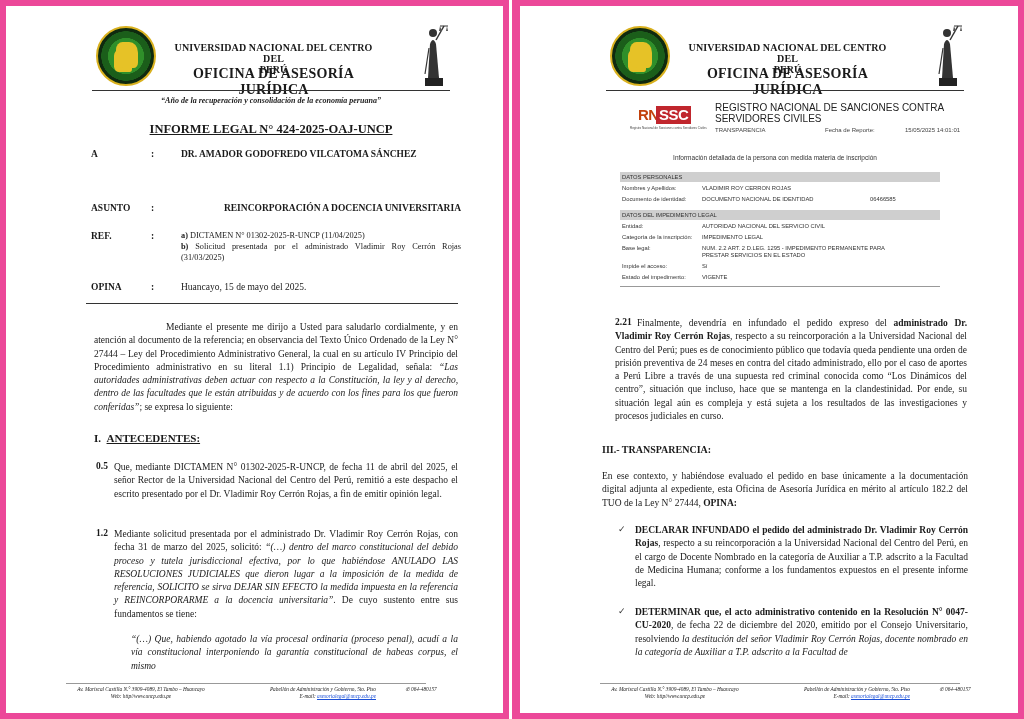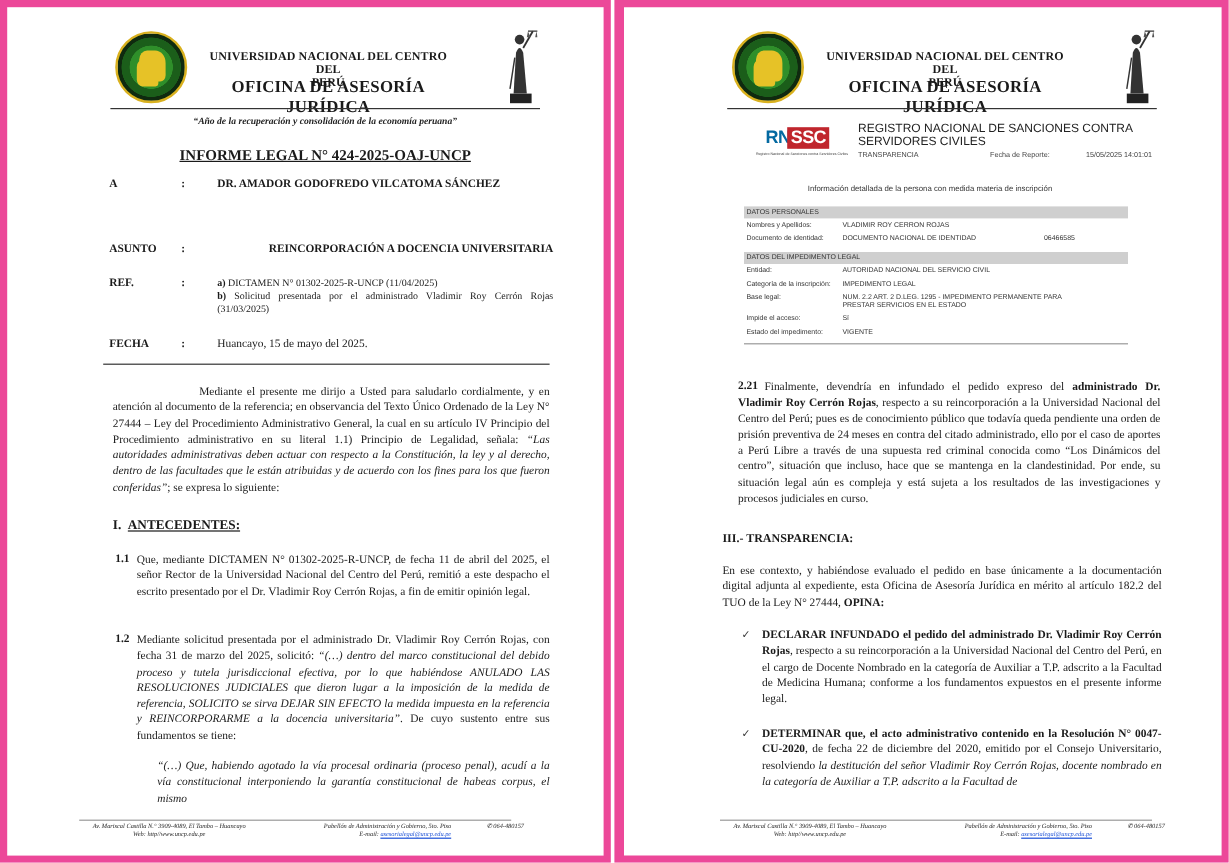--- a/index.html
+++ b/index.html
@@ -70,21 +70,21 @@
     .num { position: absolute; font-weight: bold; font-size: 9.5px; }
 
     .footer { position: absolute; left: 60px; width: 390px; top: 677px; }
     .footer-rule { border-top: 1px solid #999; width: 360px; margin-left: 0px; }
     .footer-cols { position: relative; height: 20px; font-style: italic; font-size: 5.3px; line-height: 7px; margin-top: 2px; color: #222; }
     .fc { position: absolute; text-align: center; }
     .fc a { color: #1a4fd6; text-decoration: underline; }
 
     
     .rnssc-logo { position: absolute; left: 110px; top: 100px; width: 75px; height: 28px; }
-    .rn-txt { position: absolute; left: 8px; top: 0; font-family: "Liberation Sans", sans-serif; font-weight: bold; font-size: 15px; color: #0369a1; letter-spacing: -0.5px; }
+    .rn-txt { position: absolute; left: 8px; top: 0; font-family: "Liberation Sans", sans-serif; font-weight: bold; font-size: 15px; color: #c2410c; letter-spacing: -0.5px; }
     .ssc-box { position: absolute; left: 26px; top: 0; height: 18px; padding: 0 3px; background: #c0262d; color: #fff; font-family: "Liberation Sans", sans-serif; font-weight: bold; font-size: 15px; line-height: 18px; letter-spacing: -0.5px; }
     .rn-sub { position: absolute; left: 0; top: 20px; width: 80px; font-family: "Liberation Sans", sans-serif; font-size: 3px; color: #444; white-space: nowrap; }
     .reg-title { position: absolute; left: 195px; top: 96px; width: 230px; font-family: "Liberation Sans", sans-serif; font-size: 10px; line-height: 11px; color: #222; }
     .reg-meta { position: absolute; top: 121px; font-family: "Liberation Sans", sans-serif; font-size: 6px; color: #444; }
     .reg-info { position: absolute; left: 90px; width: 330px; top: 148px; text-align: center; font-family: "Liberation Sans", sans-serif; font-size: 6.5px; color: #333; }
 
     .reg-table { position: absolute; left: 100px; width: 320px; top: 166px; font-family: "Liberation Sans", sans-serif; font-size: 5.8px; color: #333; }
     .reg-sec { background: #cfcfcf; height: 10px; line-height: 10px; padding-left: 2px; margin-bottom: 3px; }
     .reg-row { position: relative; min-height: 11px; line-height: 7px; }
     .reg-k { position: absolute; left: 2px; width: 75px; }
@@ -138,36 +138,36 @@
   <div class="meta-row" style="top:224px;">
     <span class="meta-key">REF.</span>
     <span class="meta-colon">:</span>
     <div class="meta-val meta-small" style="text-align:justify;">
       <div><b>a)</b> <span>DICTAMEN N° 01302-2025-R-UNCP (11/04/2025)</span></div>
       <div><b>b)</b> <span>Solicitud presentada por el administrado Vladimir Roy Cerrón Rojas (31/03/2025)</span></div>
     </div>
   </div>
 
   <div class="meta-row" style="top:275px;">
-    <span class="meta-key">FECHA</span>
+    <span class="meta-key">OPINA</span>
     <span class="meta-colon">:</span>
     <div class="meta-val">Huancayo, 15 de mayo del 2025.</div>
   </div>
 
   <div class="sep-line"></div>
 
   <div class="para" style="left:88px; width:364px; top:315px;">
     <span class="indent"></span><span>Mediante el presente me dirijo a Usted para saludarlo cordialmente, y en atención al documento de la referencia; en observancia del Texto Único Ordenado de la Ley N° 27444 – Ley del Procedimiento Administrativo General, la cual en su artículo IV Principio del Procedimiento administrativo en su literal 1.1) Principio de Legalidad, señala: </span><i>“Las autoridades administrativas deben actuar con respecto a la Constitución, la ley y al derecho, dentro de las facultades que le están atribuidas y de acuerdo con los fines para los que fueron conferidas”</i><span>; se expresa lo siguiente:</span>
   </div>
 
   <div class="section-head" style="left:88px; top:426px;">
     <span>I.</span>&nbsp;&nbsp;<u>ANTECEDENTES:</u>
   </div>
 
-  <span class="num" style="left:90px; top:455px;">1.1</span>
+  <span class="num" style="left:90px; top:455px;">0.5</span>
   <div class="para" style="left:108px; width:344px; top:455px;">Que, mediante DICTAMEN N° 01302-2025-R-UNCP, de fecha 11 de abril del 2025, el señor Rector de la Universidad Nacional del Centro del Perú, remitió a este despacho el escrito presentado por el Dr. Vladimir Roy Cerrón Rojas, a fin de emitir opinión legal.</div>
 
   <span class="num" style="left:90px; top:522px;">1.2</span>
   <div class="para" style="left:108px; width:344px; top:522px;">
     <span>Mediante solicitud presentada por el administrado Dr. Vladimir Roy Cerrón Rojas, con fecha 31 de marzo del 2025, solicitó: </span><i>“(…) dentro del marco constitucional del debido proceso y tutela jurisdiccional efectiva, por lo que habiéndose ANULADO LAS RESOLUCIONES JUDICIALES que dieron lugar a la imposición de la medida de referencia, SOLICITO se sirva DEJAR SIN EFECTO la medida impuesta en la referencia y REINCORPORARME a la docencia universitaria”</i><span>. De cuyo sustento entre sus fundamentos se tiene:</span>
   </div>
 
   <div class="para" style="left:125px; width:327px; top:627px; font-style:italic;">“(…) Que, habiendo agotado la vía procesal ordinaria (proceso penal), acudí a la vía constitucional interponiendo la garantía constitucional de habeas corpus, el mismo</div>
 
   <div class="footer">

